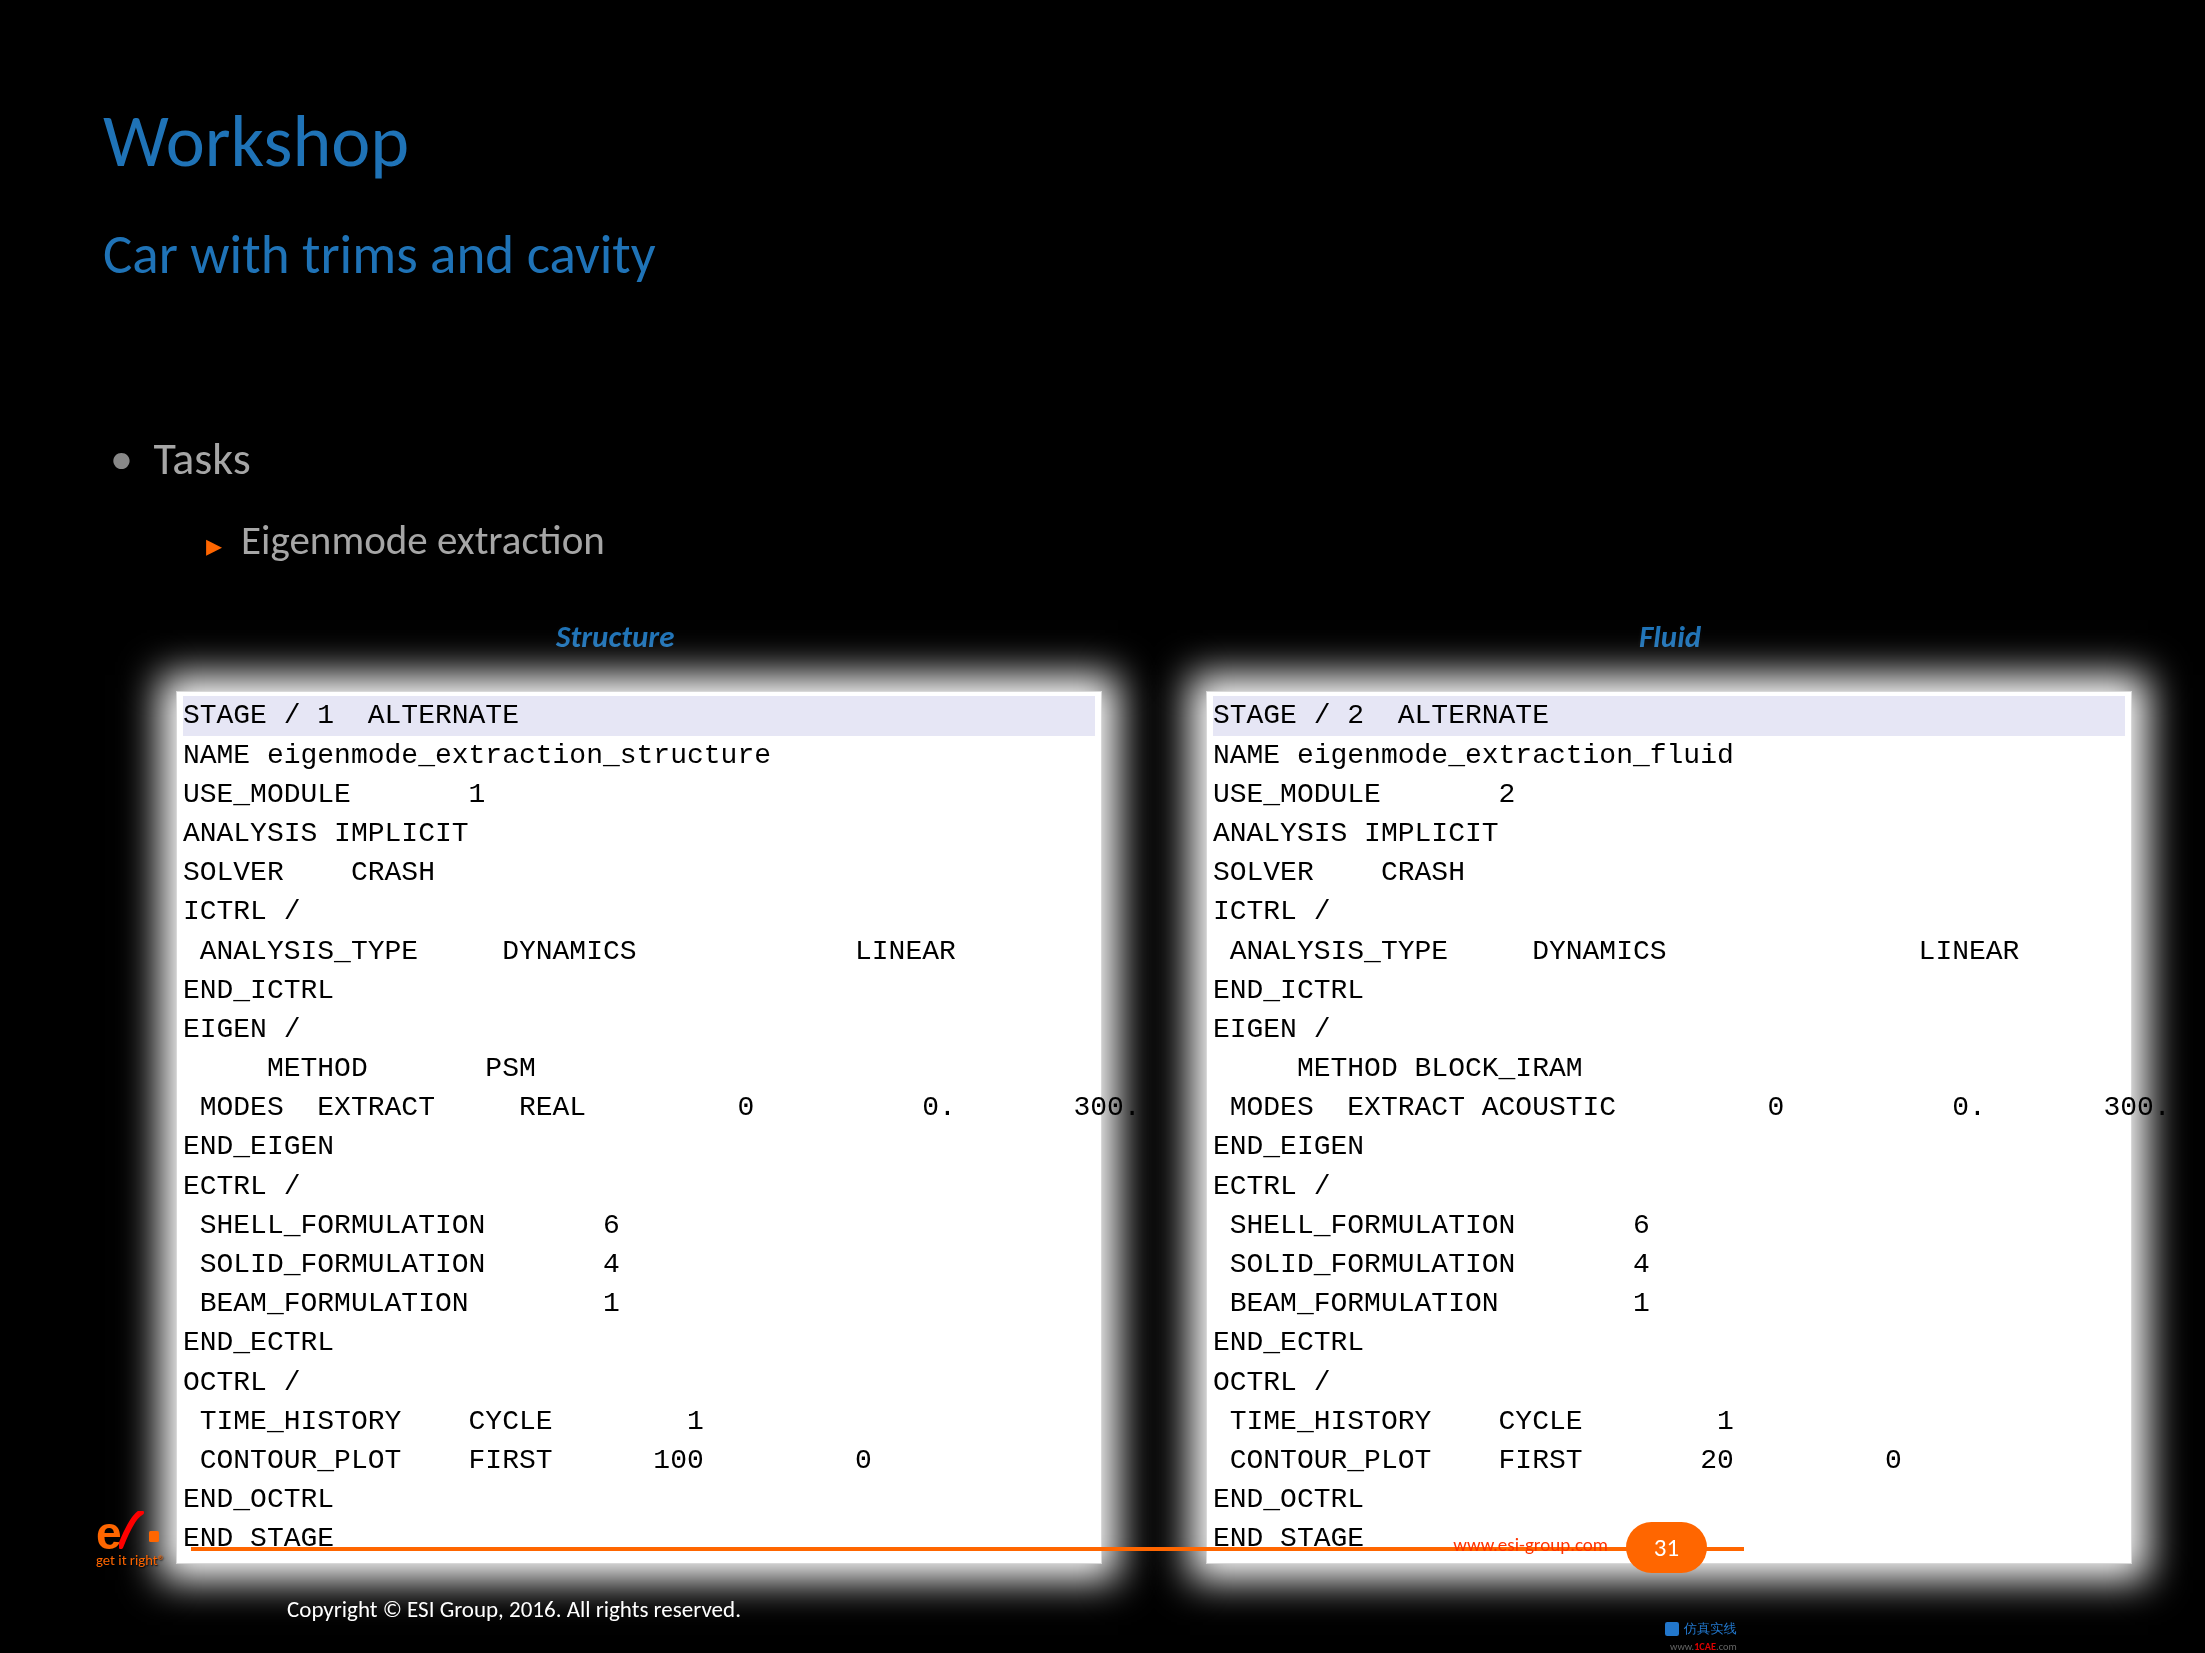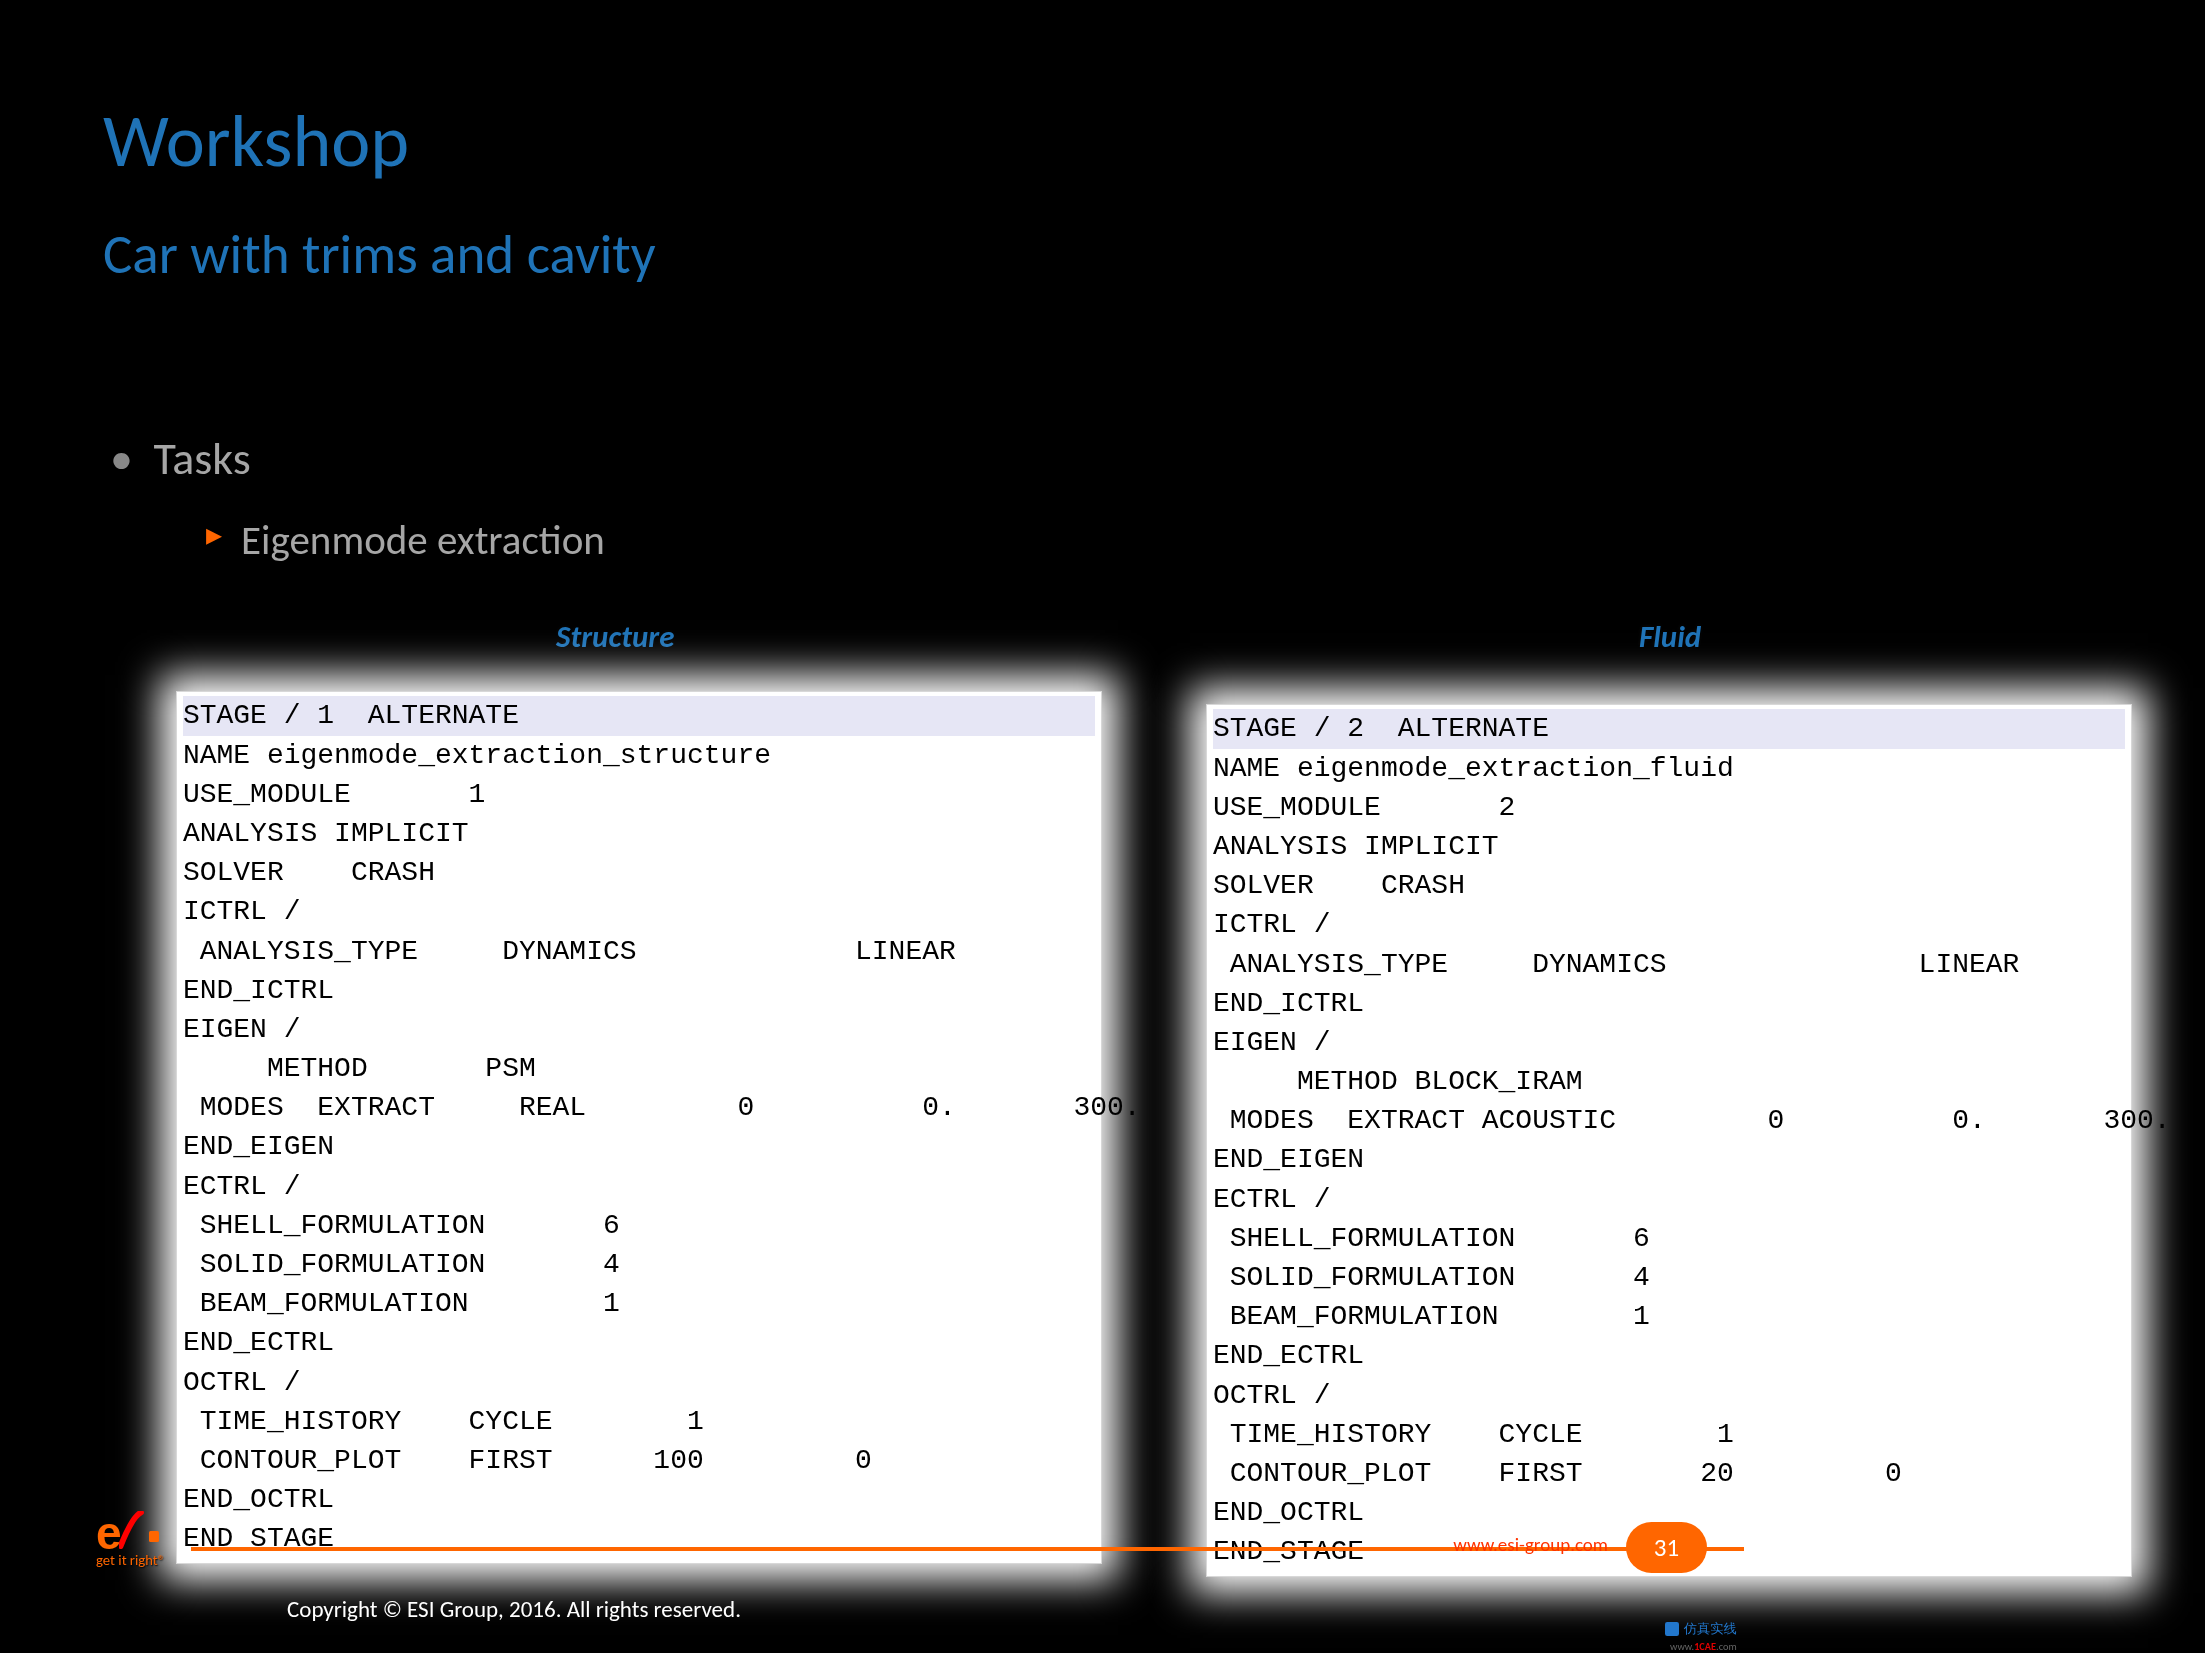--- a/index.html
+++ b/index.html
@@ -51,21 +51,21 @@
     color: #888888;
     font-size: 46px;
   }
   .bullet-l2 {
     position: absolute;
     left: 206px;
     top: 515px;
     color: #A6A6A6;
     font-size: 41px;
     display: flex;
-    align-items: flex-start;
+    align-items: flex-end;
     gap: 19px;
     text-shadow: 1.5px 1.5px 2.2px #000;
   }
   .bullet-l2::before {
     content: "▸";
     color: #FF6600;
     font-size: 32px;
   }
   .col-label {
     position: absolute;
@@ -89,21 +89,21 @@
     box-shadow: 0 0 37px 16px #ffffff;
     padding: 4.4px 5.9px;
     border: 0.7px solid #d8d8d8;
   }
   .codebox .hl {
     display: inline-block;
     background: #e6e6f5;
     width: 100%;
   }
   .codebox.left  { left: 176px;  top: 691px;  width: 912px; }
-  .codebox.right { left: 1206px; top: 691px;  width: 912px; margin-top: 13px; }
+  .codebox.right { left: 1206px; top: 691px;  width: 912px; }
 
   
   .footer-line {
     position: absolute;
     left: 191px;
     right: 0;
     top: 1547px;
     height: 3.7px;
     background: #FF6600;
   }

